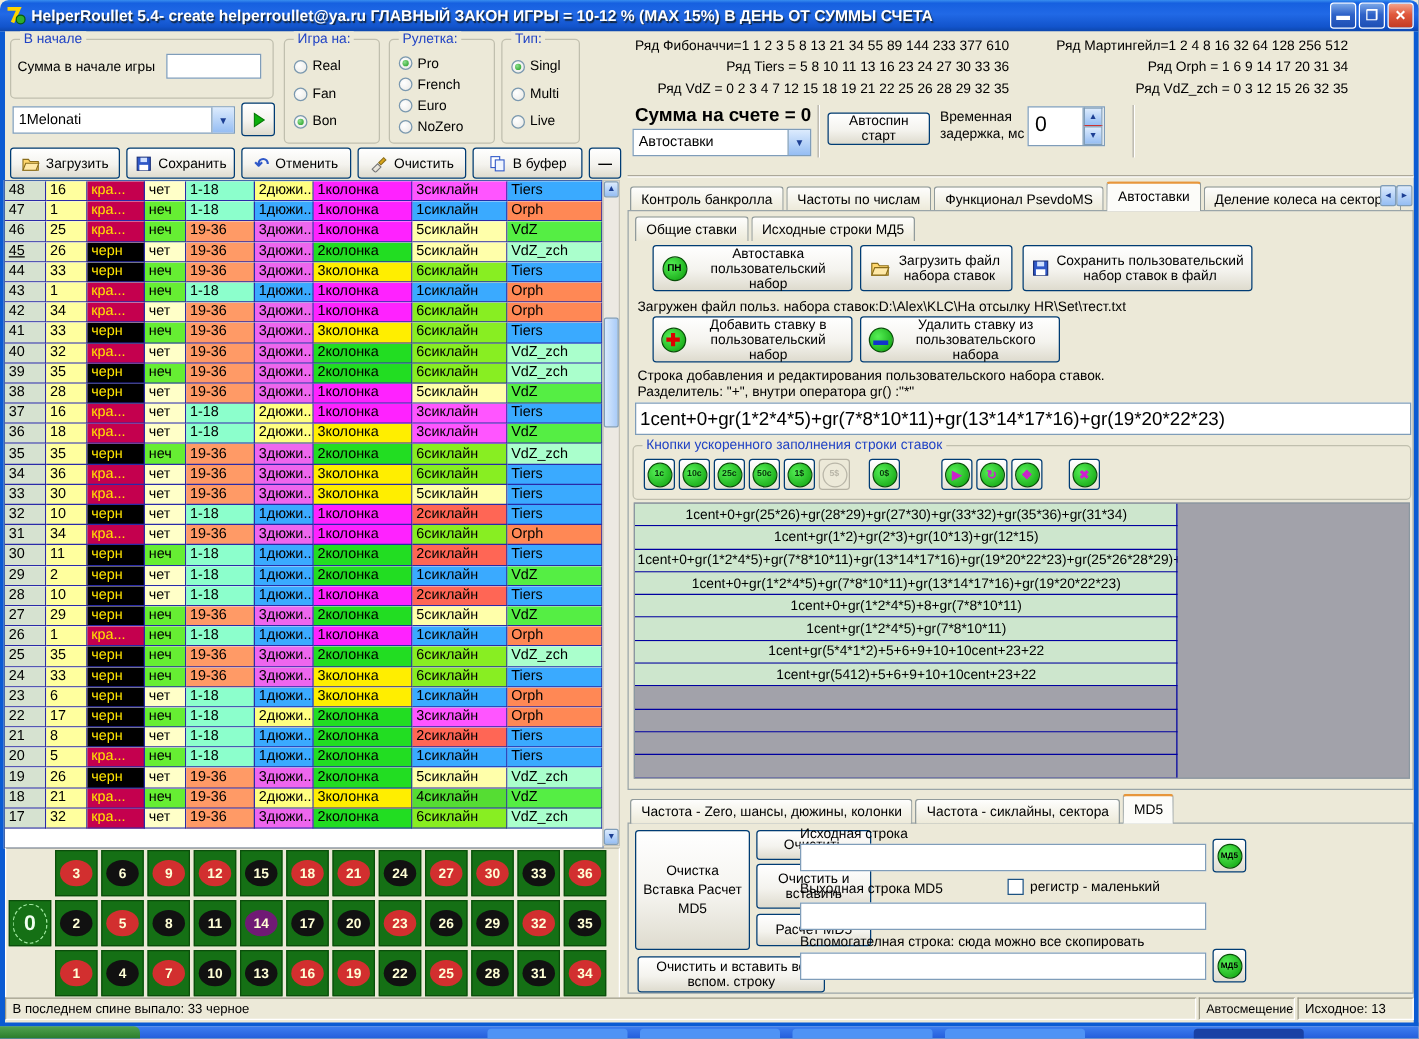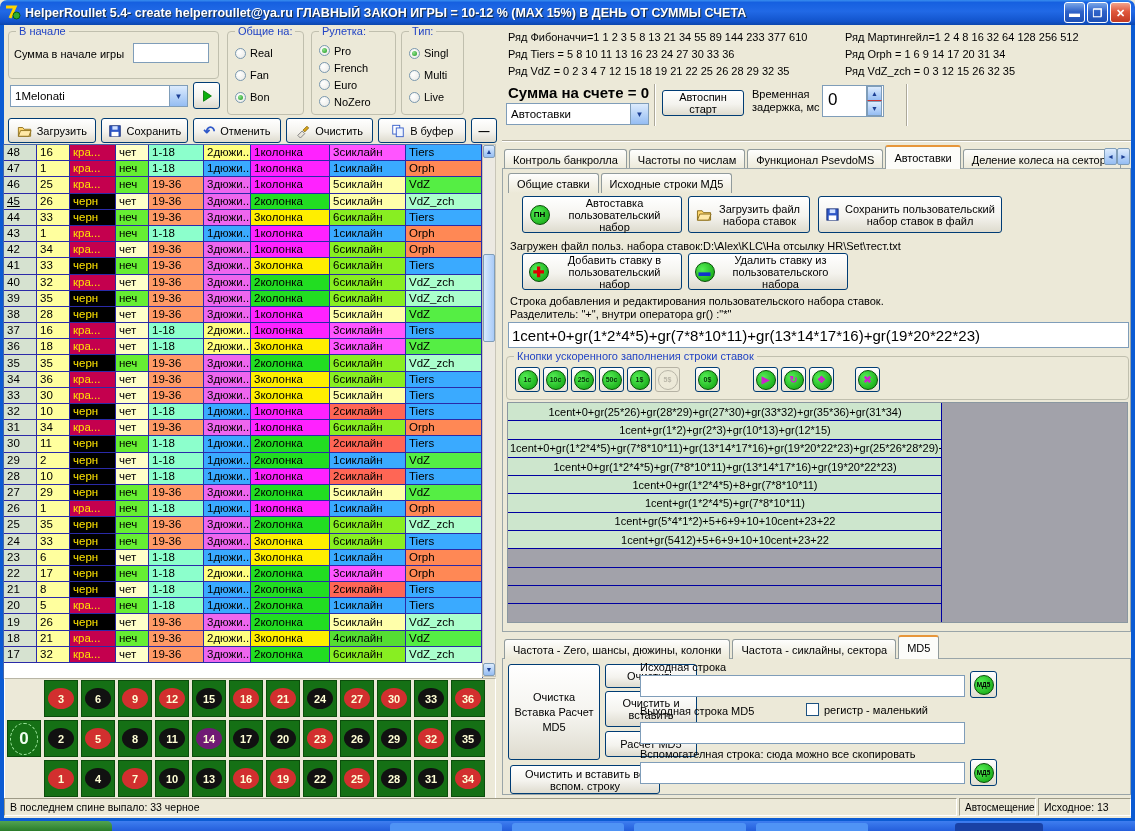--- a/index.html
+++ b/index.html
@@ -83,21 +83,21 @@
   .lrow.left{justify-content:flex-start;padding-left:2px;}
   .lrow.empty{background:#a2a2aa;}
   
   .badge{border-radius:50%;border:1px solid #064e06;background:radial-gradient(circle at 35% 35%,#55ef55,#0b9c0b);
     display:flex;align-items:center;justify-content:center;font-weight:bold;box-sizing:border-box;}
   .md5btn{border:1px solid #003c74;border-radius:3px;background:linear-gradient(180deg,#fff,#e0ddd0);
     display:flex;align-items:center;justify-content:center;box-sizing:border-box;}
   
   .ssec{border:1px solid;border-color:#9d9a87 #fff #fff #9d9a87;padding:1px 5px;font-size:10.5px;
     box-sizing:border-box;display:flex;align-items:center;white-space:nowrap;overflow:hidden;background:#ece9d8;}
-  .series-line{height:17px;font-size:11px;white-space:nowrap;}
+  .series-line{height:17px;font-size:11px;white-space:nowrap;text-align:right;}
   .vgroove{width:2px;background:#fff;border-left:1px solid #aca899;box-sizing:border-box;}
   .hgroove{height:2px;background:#fff;border-top:1px solid #aca899;box-sizing:border-box;}
 </style>
 </head>
 <body>
 
 <div class="app">
 
   <div class="abs titlebar">
     <span class="appicon">
@@ -128,21 +128,21 @@
     <span class="cbtn">▼</span>
   </div>
   <div class="abs xpbtn" style="left:193px;top:82px;width:27px;height:27px;">
     <svg width="14" height="14" viewBox="0 0 16 16">
         <path d="M4 2 L13 8 L4 14 Z" fill="#0cb00c" stroke="#067a06"></path>
       </svg>
   </div>
 
   <div id="radio-groups">
       <div class="abs groupbox" style="left: 227px; top: 31px; width: 77px; height: 84px;">
-        <span class="gb-label">Общие на:</span>
+        <span class="gb-label">Игра на:</span>
         <div class="radio-row" style="position: absolute; top: 10px; left: 0px; right: 0px; height: 22px;">
           <span class="rcirc"></span>
           <span>Real</span>
         </div>
         <div class="radio-row" style="position: absolute; top: 32px; left: 0px; right: 0px; height: 22px;">
           <span class="rcirc"></span>
           <span>Fan</span>
         </div>
         <div class="radio-row" style="position: absolute; top: 54px; left: 0px; right: 0px; height: 22px;">
           <span class="rcirc">

